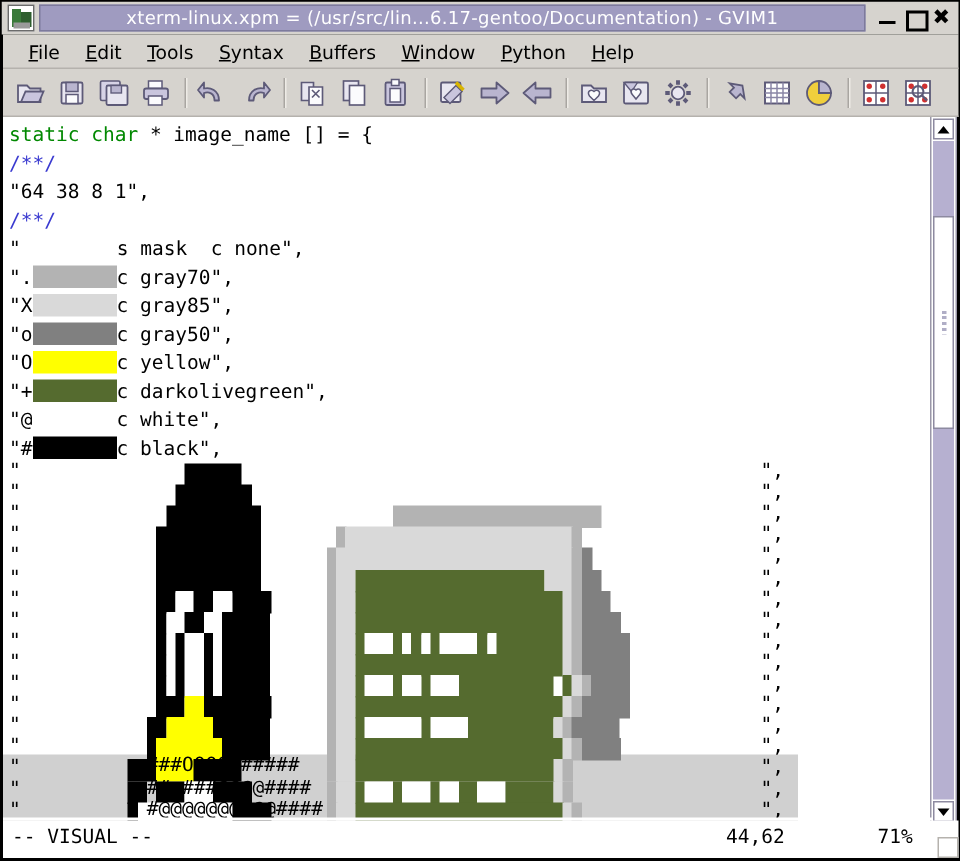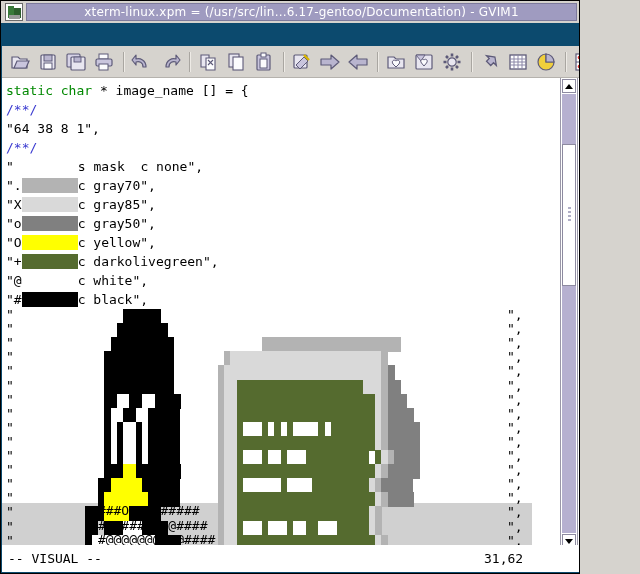--- a/index.html
+++ b/index.html
@@ -6,22 +6,22 @@
   html, body {
     margin: 0; padding: 0;
     width: 640px; height: 574px;
     overflow: hidden;
     background: #d6d3ce;
     font-family: "DejaVu Sans", sans-serif;
   }
 
   #app {
     position: relative;
-    width: 580px; height: 574px;
-    background: #0c4a6e;
+    width: 640px; height: 574px;
+    background: #000000;
     border: 1px solid #000;
     overflow: hidden;
   }
 
   
   #titlebar {
     position: absolute; left: 0; top: 0;
     width: 640px; height: 22px;
     background: #d6d3ce;
     display: flex; align-items: center;
@@ -229,20 +229,30 @@
     <div id="title-strip">
       <span id="title-text">xterm-linux.xpm = (/usr/src/lin...6.17-gentoo/Documentation) - GVIM1</span>
     </div>
     <div id="win-buttons">
       <div class="winbtn min"></div>
       <div class="winbtn max"></div>
       <div class="winbtn close">✖</div>
     </div>
   </div>
 
+  <div id="menubar">
+    <div class="menu-item"><span class="acc">F</span>ile</div>
+    <div class="menu-item"><span class="acc">E</span>dit</div>
+    <div class="menu-item"><span class="acc">T</span>ools</div>
+    <div class="menu-item"><span class="acc">S</span>yntax</div>
+    <div class="menu-item"><span class="acc">B</span>uffers</div>
+    <div class="menu-item"><span class="acc">W</span>indow</div>
+    <div class="menu-item"><span class="acc">P</span>ython</div>
+    <div class="menu-item"><span class="acc">H</span>elp</div>
+  </div>
 
   <div id="toolbar">
 
     <div class="tb-btn">
       <svg width="22" height="22" viewBox="0 0 22 22">
         <path d="M3 6 L9 6 L11 8 L18 8 L18 17 L3 17 Z" fill="#e8e6f0" stroke="#5d5a78" stroke-width="1.2"></path>
         <path d="M5 17 L8 10 L20 10 L17 17 Z" fill="#c9c5dd" stroke="#5d5a78" stroke-width="1.2"></path>
       </svg>
     </div>
     <div class="tb-btn">
@@ -599,18 +609,18 @@
     <div id="sb-track-bot"></div>
     <div id="sb-down">
         <div class="sb-arrow down"></div>
       </div>
   </div>
 
   <div id="bottomline"></div>
 
   <div id="statusline">
     <span id="st-mode">-- VISUAL --</span>
-    <span id="st-pos">31,62</span>
+    <span id="st-pos">44,62</span>
     <span id="st-pct">71%</span>
     <div id="st-resize"></div>
   </div>
 
 </div>
 
 </body></html>

